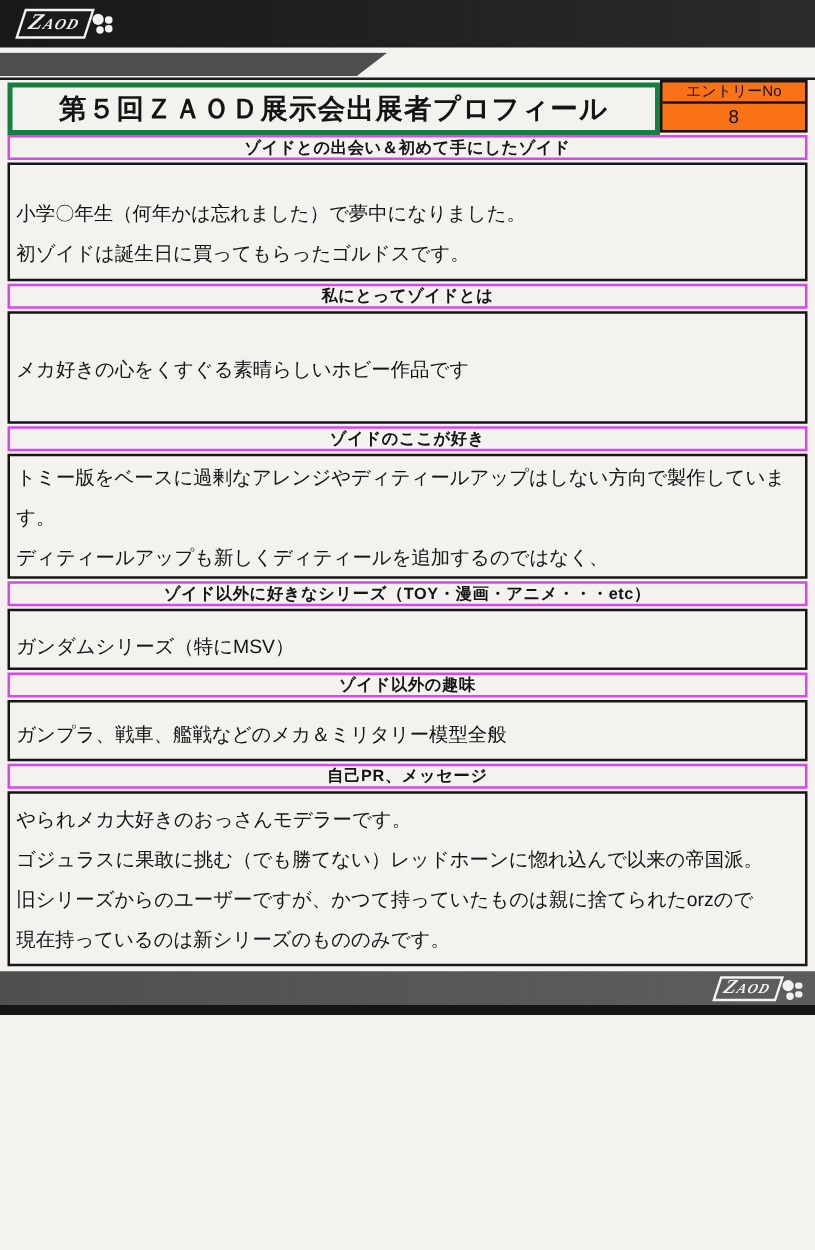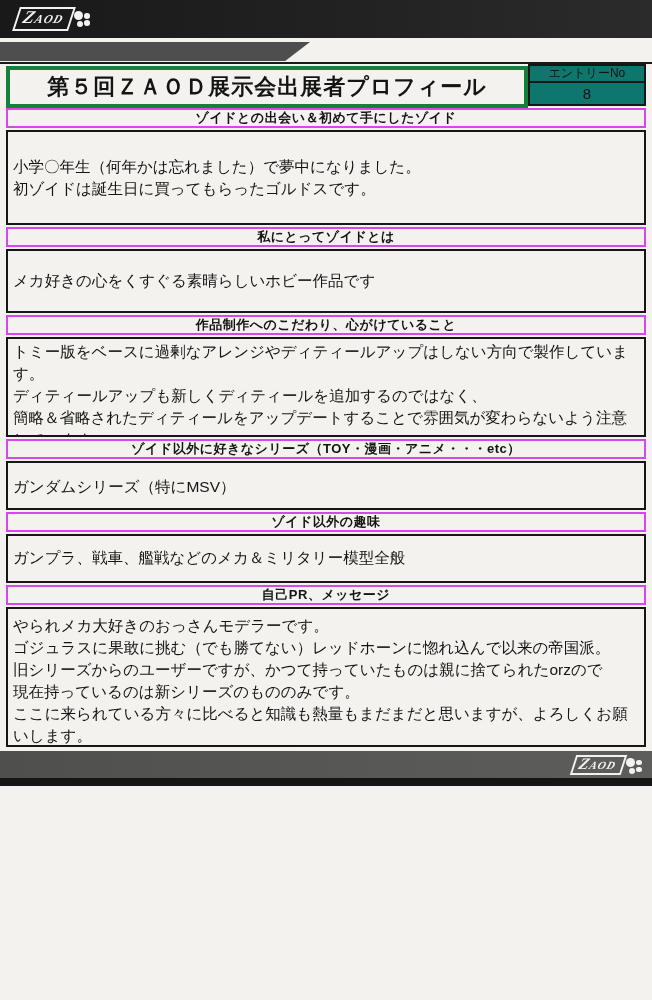--- a/index.html
+++ b/index.html
@@ -51,21 +51,21 @@
   }
   
   .title-row { display: flex; margin: 2px 6px 0 6px; align-items: flex-start; }
   .title-cell {
     flex: 1; height: 42px;
     border: 4px solid #15803d;
     display: flex; align-items: center; justify-content: center;
     font-family: "Liberation Serif", "DejaVu Serif", serif;
     font-weight: bold; font-size: 22px; letter-spacing: 1px;
   }
-  .entry-box { width: 118px; margin-top: -2px; border: 2px solid #161616; background: #0f766e; }
+  .entry-box { width: 118px; margin-top: -2px; border: 2px solid #161616; background: #f97316; }
   .entry-label {
     height: 17px; border-bottom: 2px solid #161616;
     font-size: 12px; display: flex; align-items: center; justify-content: center;
   }
   .entry-value {
     height: 21px; font-size: 15px;
     display: flex; align-items: center; justify-content: center;
   }
   
   .info-table { width: 640px; margin: 2px 6px 0 6px; border-collapse: collapse; table-layout: fixed; }
@@ -85,27 +85,27 @@
   .section { margin: 0 6px 2px 6px; }
   .sec-head {
     height: 20px;
     border: 2px solid #d946ef;
     margin-bottom: 2px;
     display: flex; align-items: center; justify-content: center;
     font-size: 13px; font-weight: 600; letter-spacing: 0.5px;
   }
   .sec-body {
     border: 2px solid #161616;
-    font-size: 15.5px; line-height: 22px;
+    font-size: 15.5px; line-height: 32px;
     padding-left: 5px; padding-right: 4px;
     white-space: pre-line;
     overflow: hidden;
   }
   .b1 { height: 95px;  padding-top: 24px; }
-  .b2 { height: 64px;  padding-top: 19px; }
+  .b2 { height: 90px;  padding-top: 30px; }
   .b3 { height: 89px;  padding-top: 36px; }
   .b4 { height: 100px;  padding-top: 2px;  }
   .b5 { height: 49px;  padding-top: 13px; }
   .b6 { height: 49px;  padding-top: 11px; }
   .b7 { height: 140px; padding-top: 6px;  }
   
   .footer-gray {
     margin-top: 4px; height: 27px;
     background: linear-gradient(90deg, #4f4f4d 0%, #585856 60%, #5d5d5b 100%);
     display: flex; align-items: center; justify-content: flex-end;
@@ -154,24 +154,24 @@
     <div class="sec-body b1">小学〇年生（何年かは忘れました）で夢中になりました。
 初ゾイドは誕生日に買ってもらったゴルドスです。</div>
   </div>
 
   <div class="section">
     <div class="sec-head">私にとってゾイドとは</div>
     <div class="sec-body b2">メカ好きの心をくすぐる素晴らしいホビー作品です</div>
   </div>
 
   <div class="section">
-  </div>
-
-  <div class="section">
-    <div class="sec-head">作品制作へのこだわり、心がけていること</div>
+    <div class="sec-head">ゾイドのここが好き</div>
+  </div>
+
+  <div class="section">
     <div class="sec-body b4">トミー版をベースに過剰なアレンジやディティールアップはしない方向で製作しています。
 ディティールアップも新しくディティールを追加するのではなく、
 簡略＆省略されたディティールをアップデートすることで雰囲気が変わらないよう注意しています。</div>
   </div>
 
   <div class="section">
     <div class="sec-head">ゾイド以外に好きなシリーズ（TOY・漫画・アニメ・・・etc）</div>
     <div class="sec-body b5">ガンダムシリーズ（特にMSV）</div>
   </div>
 

